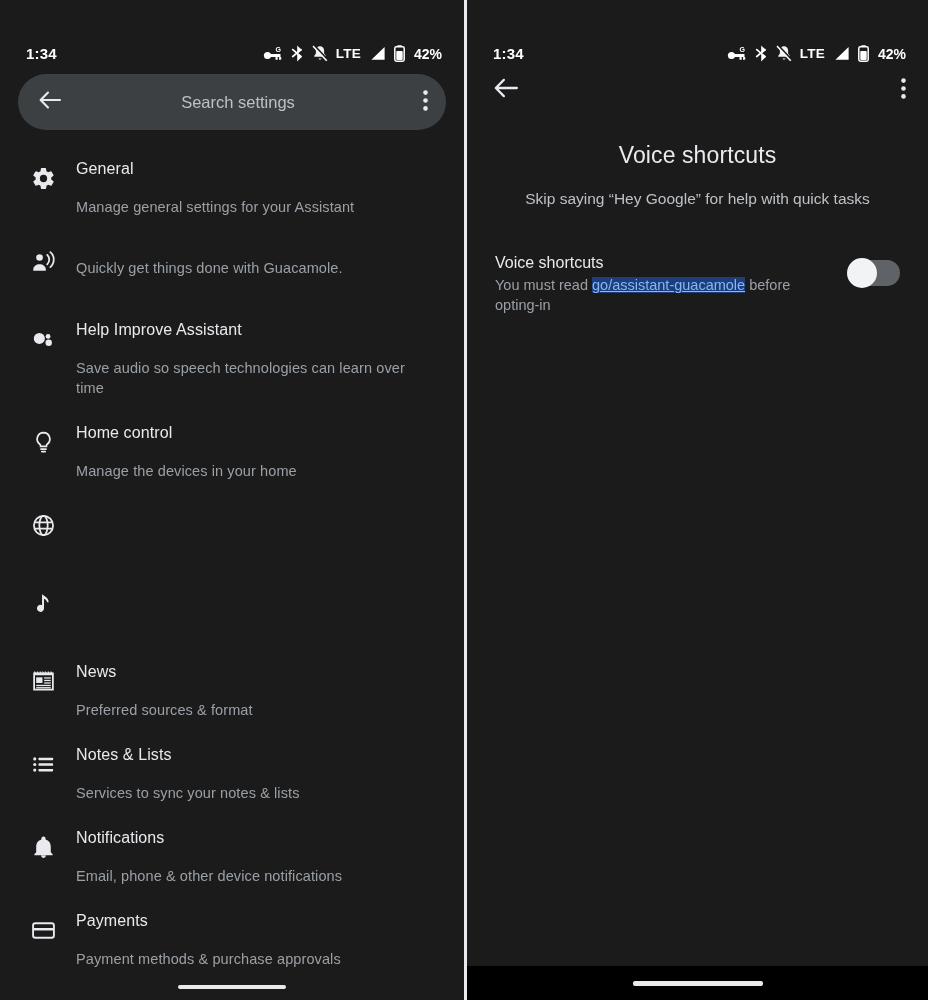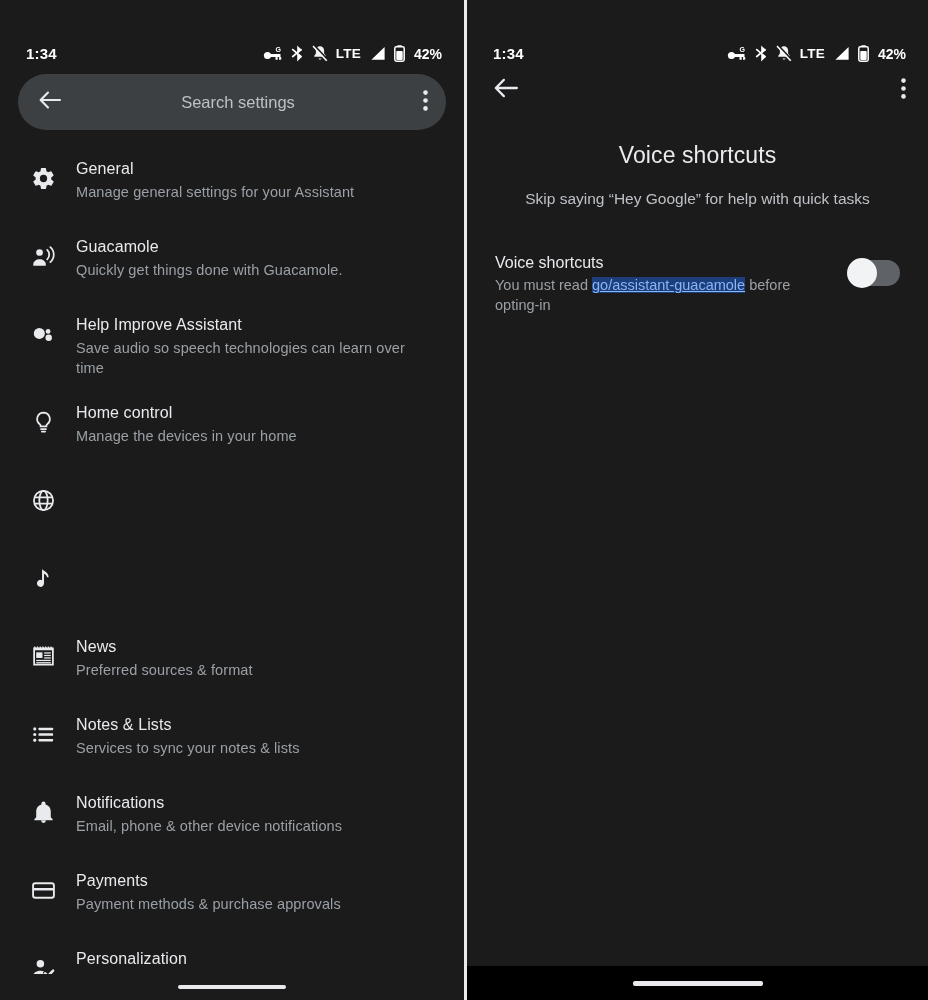--- a/index.html
+++ b/index.html
@@ -67,21 +67,21 @@
     display: flex; align-items: center; justify-content: center;
     padding-top: 8px;
   }
   .row .txt { padding-left: 12px; padding-right: 8px; }
   .row .title {
     color: #e8eaed; font-size: 16px; line-height: 22px;
     letter-spacing: .1px;
   }
   .row .sub {
     color: #9aa0a6; font-size: 14.5px; line-height: 20px;
-    margin-top: 2px; letter-spacing: .1px;
+    margin-top: 17px; letter-spacing: .1px;
   }
 
   
   .appbar {
     height: 56px; display: flex; align-items: center;
     padding: 0 22px 0 26px;
   }
   .appbar .spacer { flex: 1; }
   .page-title {
     text-align: center; color: #e8eaed;
@@ -220,21 +220,20 @@
           <svg width="25" height="25" viewBox="0 0 24 24">
               <g fill="#e8eaed">
                 <circle cx="8.2" cy="8.2" r="3.2"></circle>
                 <path d="M2.2 19.6c0-3.1 2.8-5 6-5s6 1.9 6 5v1.2H2.2z"></path>
                 <path d="M15.6 5.6a6.5 6.5 0 0 1 0 9.2" stroke="#e8eaed" stroke-width="1.7" fill="none" stroke-linecap="round"></path>
                 <path d="M18.6 3a9.6 9.6 0 0 1 0 14.4" stroke="#e8eaed" stroke-width="1.7" fill="none" stroke-linecap="round"></path>
               </g>
             </svg>
         </span>
         <span class="txt">
-          <div class="title">Guacamole</div>
           <div class="sub">Quickly get things done with Guacamole.</div>
         </span>
       </div>
 
       <div class="row">
         <span class="ico">
           <svg width="25" height="25" viewBox="0 0 24 24">
               <g fill="#e8eaed">
                 <circle cx="8" cy="11" r="5.3"></circle>
                 <circle cx="16.4" cy="9" r="2.3"></circle>

